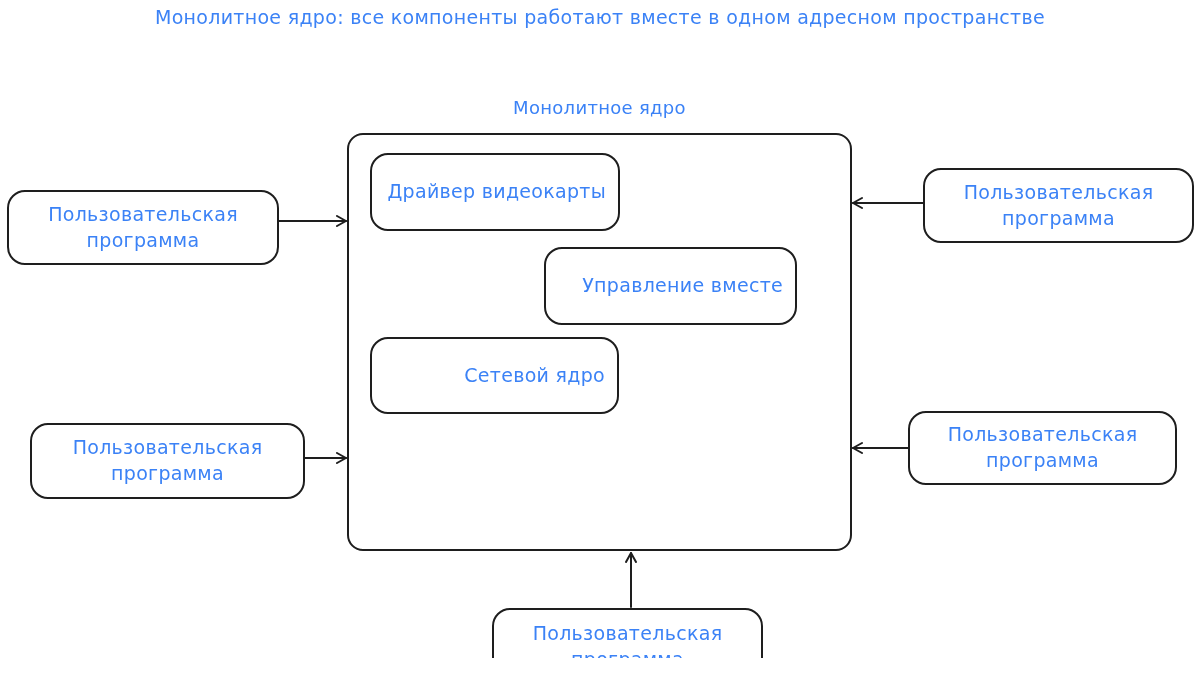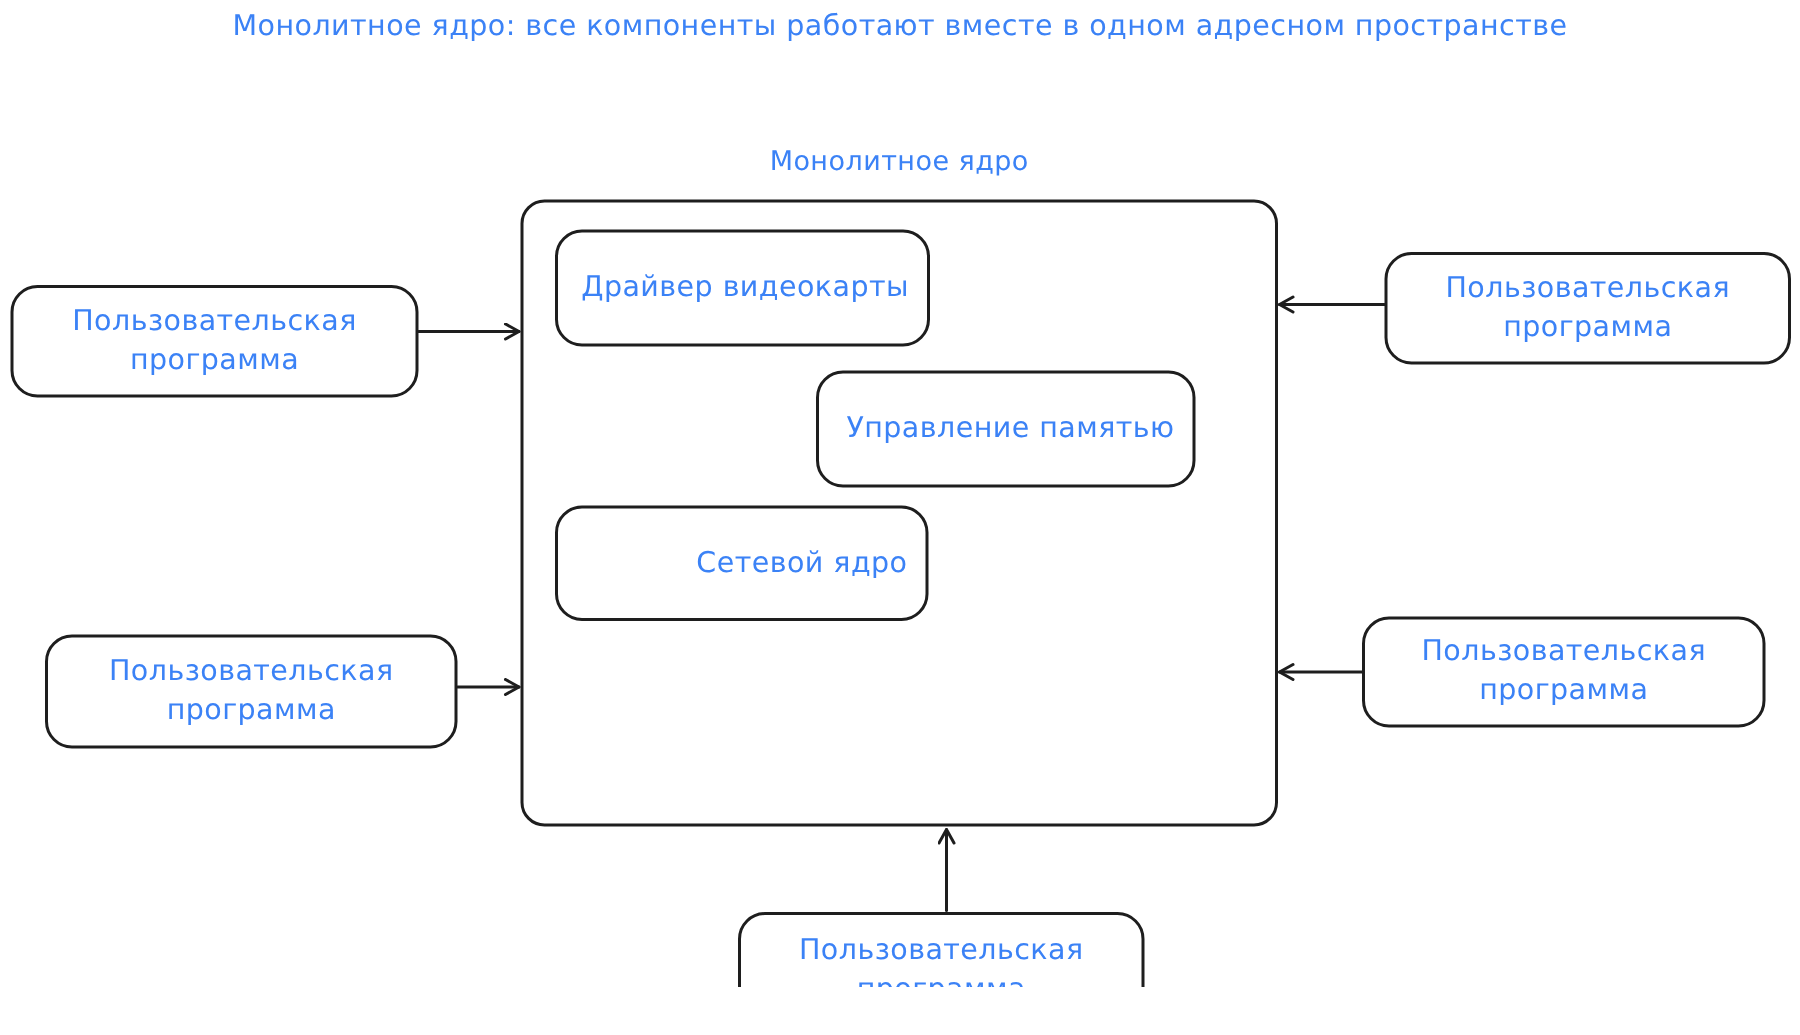--- a/index.html
+++ b/index.html
@@ -96,21 +96,21 @@
 
   <div class="kernel-label">Монолитное ядро</div>
 
   <div class="kernel-box"></div>
 
   <div class="box" id="comp-gpu-driver">
     <span>Драйвер видеокарты</span>
   </div>
 
   <div class="box" id="comp-memory">
-    <span>Управление памятью</span>
+    <span>Управление вместе</span>
   </div>
 
   <div class="box" id="comp-network">
     <span>Сетевой ядро</span>
   </div>
 
 
   <div class="box" id="up-left-top">
     <span>Пользовательская программа</span>
   </div>

